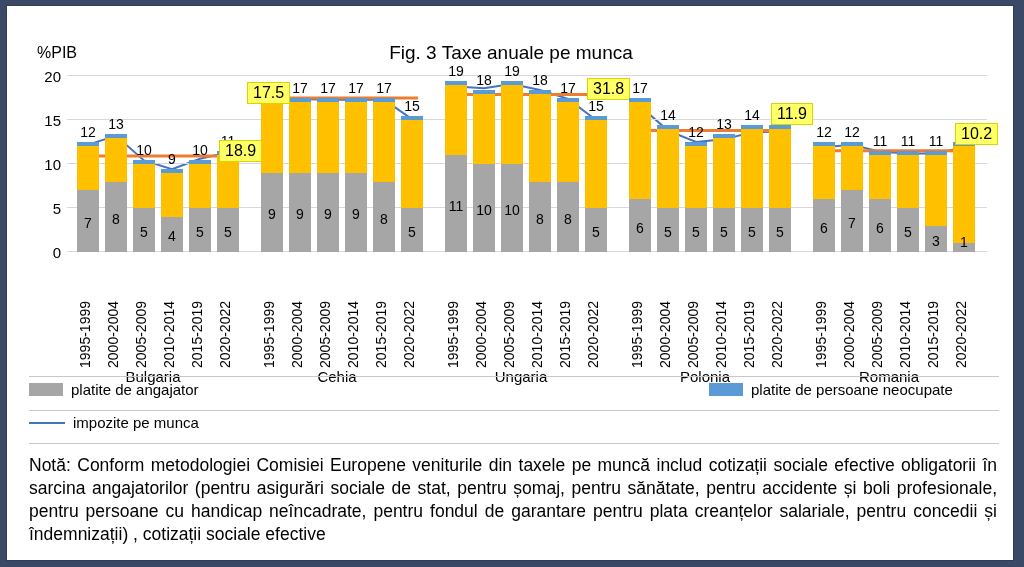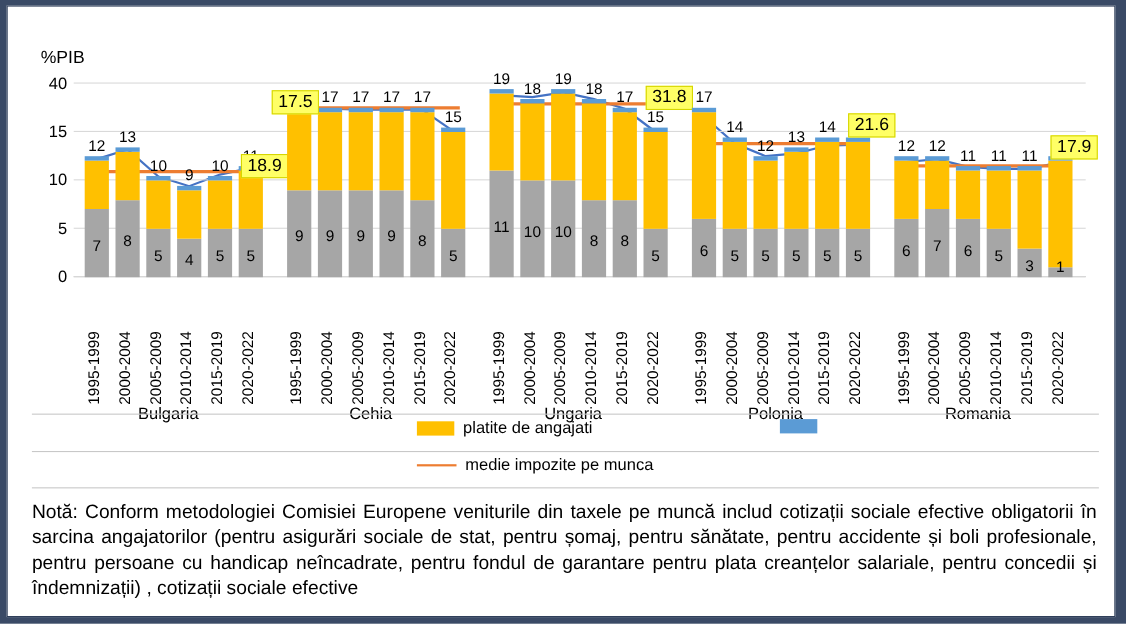--- a/index.html
+++ b/index.html
@@ -83,20 +83,21 @@
     position:absolute;left:22px;width:970px;height:1px;background:#c8c8c8;
   }
 </style>
 </head>
 <body>
 
 <div id="frame">
 
   <div class="chart-area">
     <div class="axis-label-y">%PIB</div>
+    <div class="title">Fig. 3 Taxe anuale pe munca</div>
     <div id="plot">
       <div class="axis-base"></div>
       <svg class="overlay" id="overlay">
           <polyline points="21,68.64 49,59.84000000000002 77,84.47999999999999 105,93.28 133,82.72 161,76.55999999999999" fill="none" stroke="#4472c4" stroke-width="2"></polyline>
           <line x1="15" x2="167" y1="80.08" y2="80.08" stroke="#ed7d31" stroke-width="3"></line>
           <polyline points="205,28.159999999999997 233,22.880000000000024 261,23.75999999999999 289,23.75999999999999 317,23.75999999999999 345,43.120000000000005" fill="none" stroke="#4472c4" stroke-width="2"></polyline>
           <line x1="199" x2="351" y1="22" y2="22" stroke="#ed7d31" stroke-width="3"></line>
           <polyline points="389,10.560000000000002 417,12.319999999999993 445,7.9199999999999875 473,14.080000000000013 501,22.880000000000024 529,44" fill="none" stroke="#4472c4" stroke-width="2"></polyline>
           <line x1="383" x2="535" y1="18.480000000000018" y2="18.480000000000018" stroke="#ed7d31" stroke-width="3"></line>
           <polyline points="573,29.919999999999987 601,54.55999999999999 629,66 657,63.36 685,56.32000000000001 713,55.44000000000001" fill="none" stroke="#4472c4" stroke-width="2"></polyline>
@@ -138,21 +139,21 @@
         </div>
     <div class="gridline" style="bottom: 0px;"></div>
         <div class="ytick" style="bottom: 0px; transform: translateY(50%);">0</div>
         <div class="gridline" style="bottom: 44px;"></div>
         <div class="ytick" style="bottom: 44px; transform: translateY(50%);">5</div>
         <div class="gridline" style="bottom: 88px;"></div>
         <div class="ytick" style="bottom: 88px; transform: translateY(50%);">10</div>
         <div class="gridline" style="bottom: 132px;"></div>
         <div class="ytick" style="bottom: 132px; transform: translateY(50%);">15</div>
         <div class="gridline" style="bottom: 176px;"></div>
-        <div class="ytick" style="bottom: 176px; transform: translateY(50%);">40</div>
+        <div class="ytick" style="bottom: 176px; transform: translateY(50%);">20</div>
         <div class="group" style="left: 4px; width: 184px;">
           <div class="bar" style="left: 6px;">
             <div class="seg employer" style="height: 61.6px; bottom: 0px;"></div>
             <div class="seg employee" style="height: 44px; bottom: 61.6px;"></div>
             <div class="seg unemployed" style="height: 3.96px; bottom: 105.6px;"></div>
             <div class="seg-label" style="bottom: 20.8px;">7</div>
             <div class="tot-label" style="bottom: 111.6px;">12</div>
           </div>
           <div class="bar" style="left: 34px;">
             <div class="seg employer" style="height: 70.4px; bottom: 0px;"></div>
@@ -321,21 +322,21 @@
             <div class="tot-label" style="bottom: 129.2px;">14</div>
           </div>
           <div class="bar" style="left: 146px;">
             <div class="seg employer" style="height: 44px; bottom: 0px;"></div>
             <div class="seg employee" style="height: 79.2px; bottom: 44px;"></div>
             <div class="seg unemployed" style="height: 3.96px; bottom: 123.2px;"></div>
             <div class="seg-label" style="bottom: 12px;">5</div>
             <div class="tot-label" style="bottom: 129.2px;">14</div>
           </div>
         </div>
-        <div class="callout" style="left: 704px; bottom: 127.44px;">21.6</div>
+        <div class="callout" style="left: 704px; bottom: 127.44px;">11.9</div>
         <div class="grouplabel" style="left: 556px; width: 164px;">Polonia</div>
         <div class="group" style="left: 740px; width: 184px;">
           <div class="bar" style="left: 6px;">
             <div class="seg employer" style="height: 52.8px; bottom: 0px;"></div>
             <div class="seg employee" style="height: 52.8px; bottom: 52.8px;"></div>
             <div class="seg unemployed" style="height: 3.96px; bottom: 105.6px;"></div>
             <div class="seg-label" style="bottom: 16.4px;">6</div>
             <div class="tot-label" style="bottom: 111.6px;">12</div>
           </div>
           <div class="bar" style="left: 34px;">
@@ -367,37 +368,38 @@
             <div class="tot-label" style="bottom: 102.8px;">11</div>
           </div>
           <div class="bar" style="left: 146px;">
             <div class="seg employer" style="height: 8.8px; bottom: 0px;"></div>
             <div class="seg employee" style="height: 96.8px; bottom: 8.8px;"></div>
             <div class="seg unemployed" style="height: 3.96px; bottom: 105.6px;"></div>
             <div class="seg-label" style="bottom: 2px;">1</div>
             <div class="tot-label" style="bottom: 111.6px;">12</div>
           </div>
         </div>
-        <div class="callout" style="left: 888px; bottom: 107.2px;">17.9</div>
+        <div class="callout" style="left: 888px; bottom: 107.2px;">10.2</div>
         <div class="grouplabel" style="left: 740px; width: 164px;">Romania</div>
       </div>
   </div>
 
   <div class="divider" style="top:370px;"></div>
   <div class="divider" style="top:404px;"></div>
   <div class="divider" style="top:437px;"></div>
 
   <div class="legend" id="legend">
-      <div class="lg-item" style="left: 350px; top: 0px;">
-        <span class="sw-box" style="background: rgb(255, 192, 0);"></span>
-        <span>platite de angajati</span>
+      <div class="lg-item" style="left: 0px; top: 0px;">
+        <span class="sw-box" style="background: rgb(166, 166, 166);"></span>
+        <span>platite de angajator</span>
       </div>
       <div class="lg-item" style="left: 680px; top: 0px;">
         <span class="sw-box" style="background: rgb(91, 155, 213);"></span>
+        <span>platite de persoane neocupate</span>
       </div>
-      <div class="lg-item" style="left: 350px; top: 33px;">
-        <span class="sw-line" style="border-top-color: rgb(237, 125, 49);"></span>
-        <span>medie impozite pe munca</span>
+      <div class="lg-item" style="left: 0px; top: 33px;">
+        <span class="sw-line" style="border-top-color: rgb(68, 114, 196);"></span>
+        <span>impozite pe munca</span>
       </div>
     </div>
 
   <div class="note">Notă: Conform metodologiei Comisiei Europene veniturile din taxele pe muncă includ cotizații sociale efective obligatorii în sarcina angajatorilor (pentru asigurări sociale de stat, pentru șomaj, pentru sănătate, pentru accidente și boli profesionale, pentru persoane cu handicap neîncadrate, pentru fondul de  garantare pentru plata creanțelor  salariale, pentru concedii și îndemnizații) , cotizații sociale efective</div>
 </div>
 
 </body></html>

